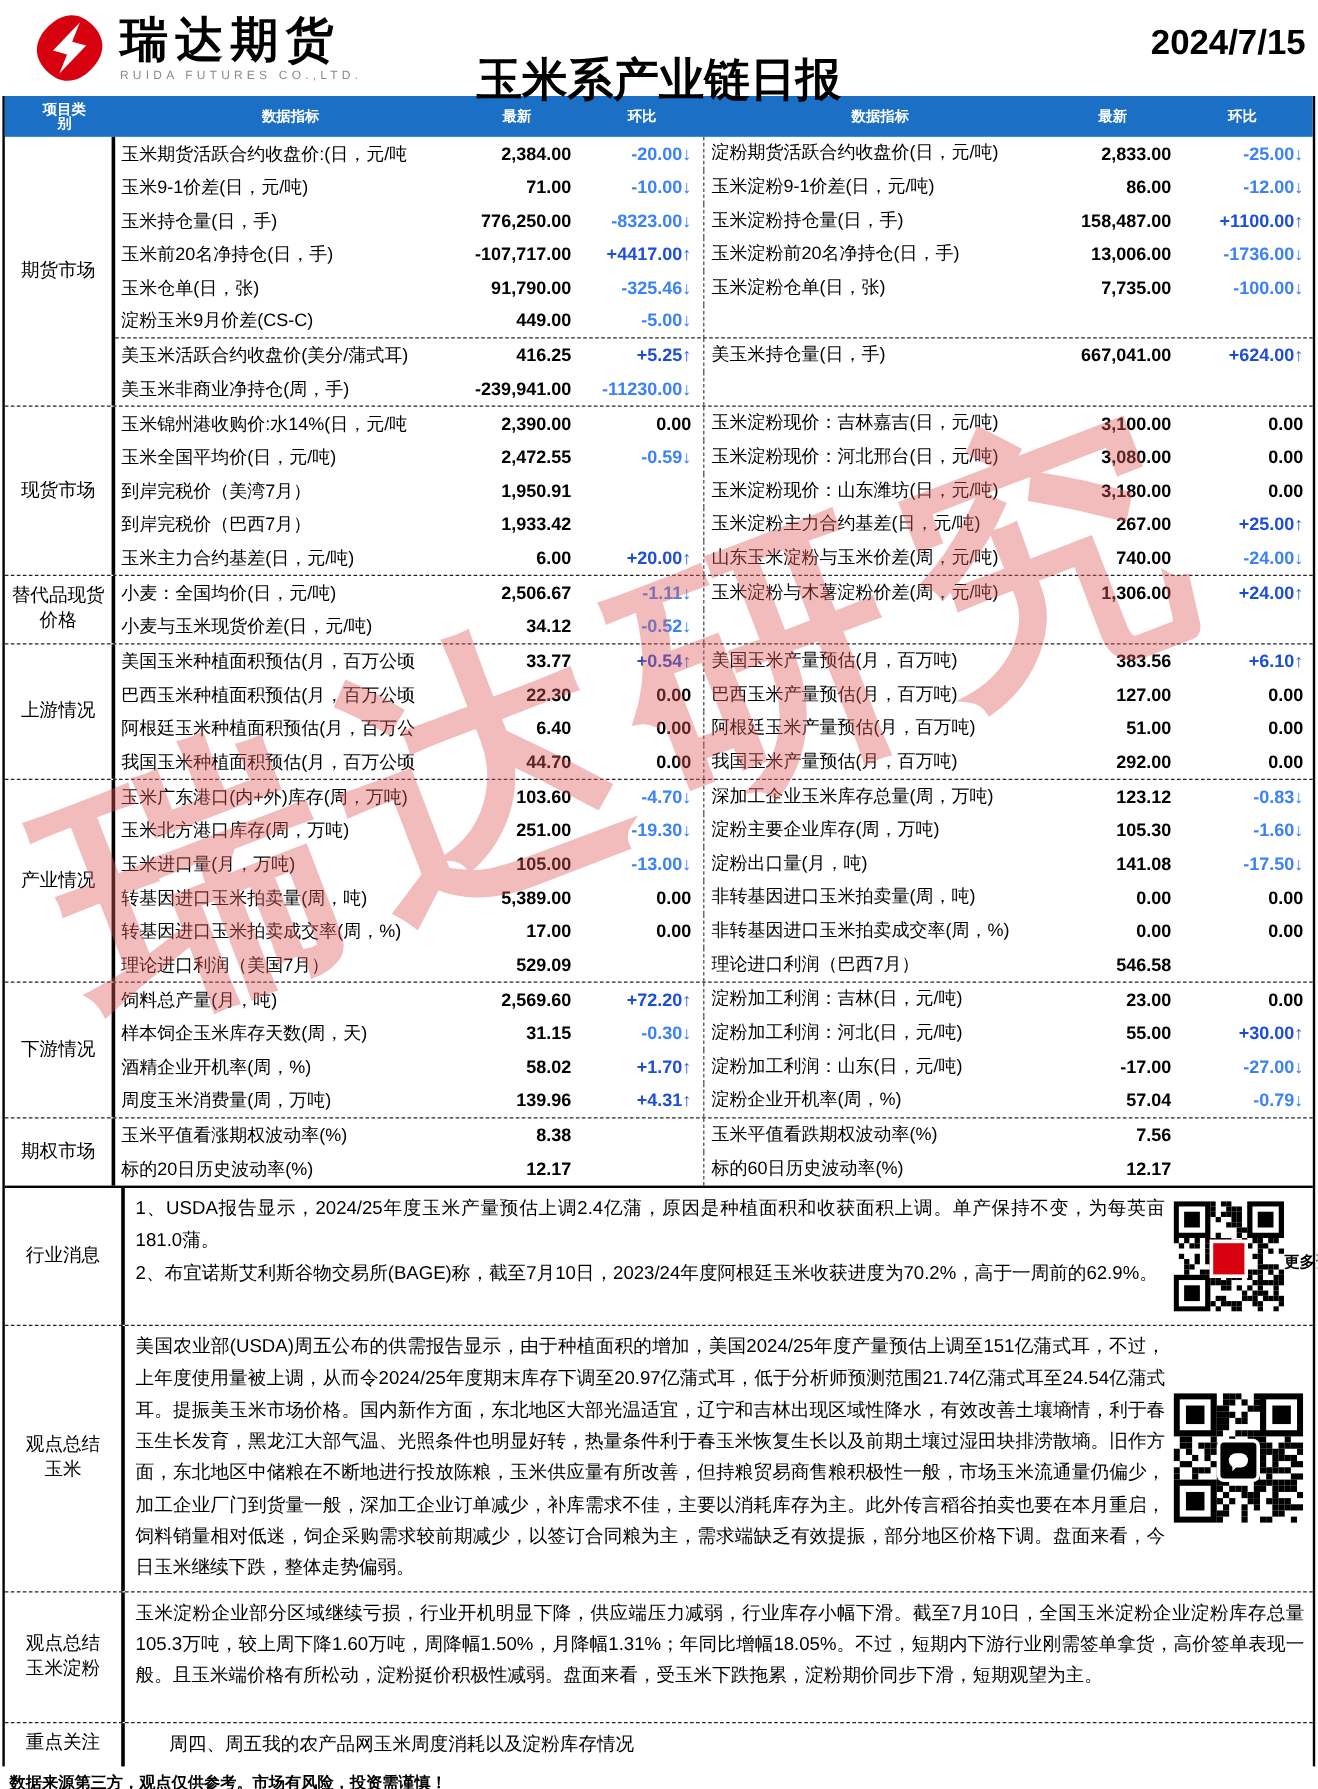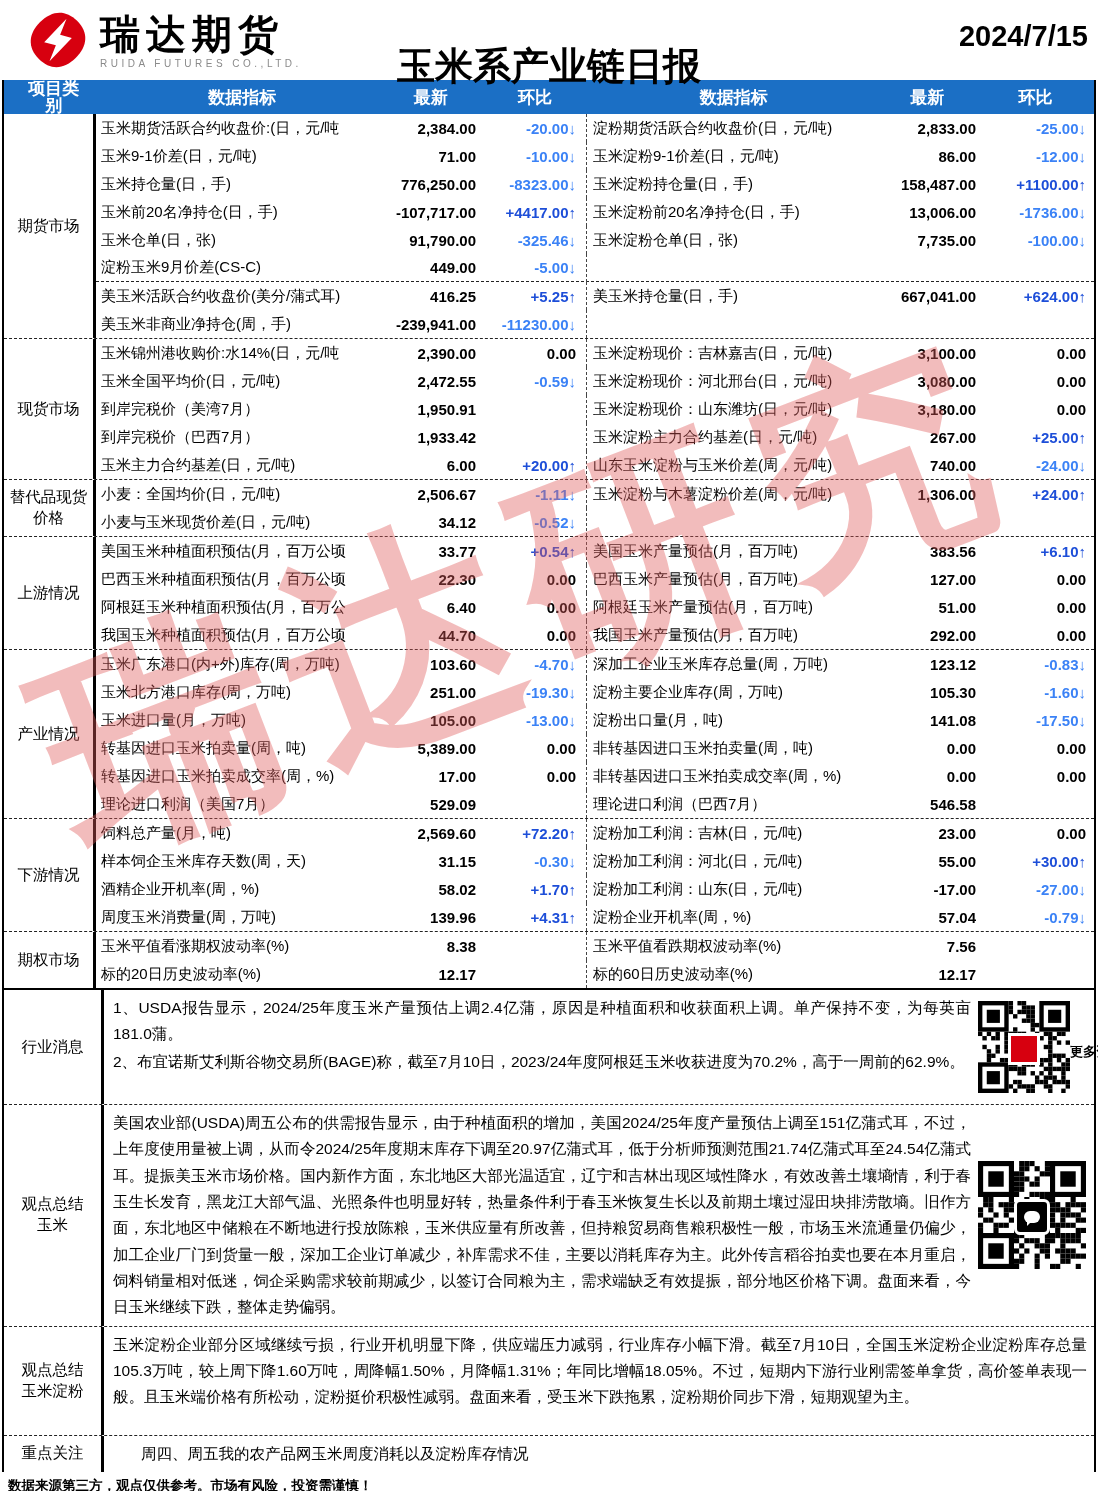--- a/index.html
+++ b/index.html
@@ -11,21 +11,21 @@
   .logo-icon{width:68px;height:68px;}
   .brand-block{margin-left:8px;margin-top:6px;}
   .brand-name{font-size:40px;font-weight:800;letter-spacing:6px;line-height:1.1;}
   .brand-sub{font-size:10px;color:#8a8a8a;letter-spacing:3.5px;margin-top:2px;}
   .page-title{position:absolute;left:50%;top:16px;transform:translateX(-50%);
               font-size:38px;font-weight:800;white-space:nowrap;}
   .report-date{position:absolute;right:10px;top:20px;font-size:29px;font-weight:800;}
   
   .report-table{margin:0 2px;border-left:2px solid #000;border-right:2px solid #000;}
   .thead{display:flex;background:#1b6fc5;color:#fff;font-weight:700;height:34px;
-         align-items:center;font-size:17px;}
+         align-items:center;font-size:12px;}
   .thead>div{text-align:center;white-space:pre-line;line-height:1.0;}
   .th-cat{width:100px;}
   .th-ind-l{width:280px;}.th-val-l{width:100px;}.th-chg-l{width:110px;}
   .th-ind-r{width:290px;}.th-val-r{width:100px;}.th-chg-r{width:118px;}
   .section{display:flex;border-top:1.6px dashed #222;}
   .section:first-of-type{border-top:none;}
   #sections{border-bottom:2.5px solid #000;}
   .cat{width:100px;display:flex;align-items:center;justify-content:center;text-align:center;
        font-size:15.5px;white-space:pre-line;border-right:3px solid #000;box-sizing:border-box;
        line-height:1.35;}

